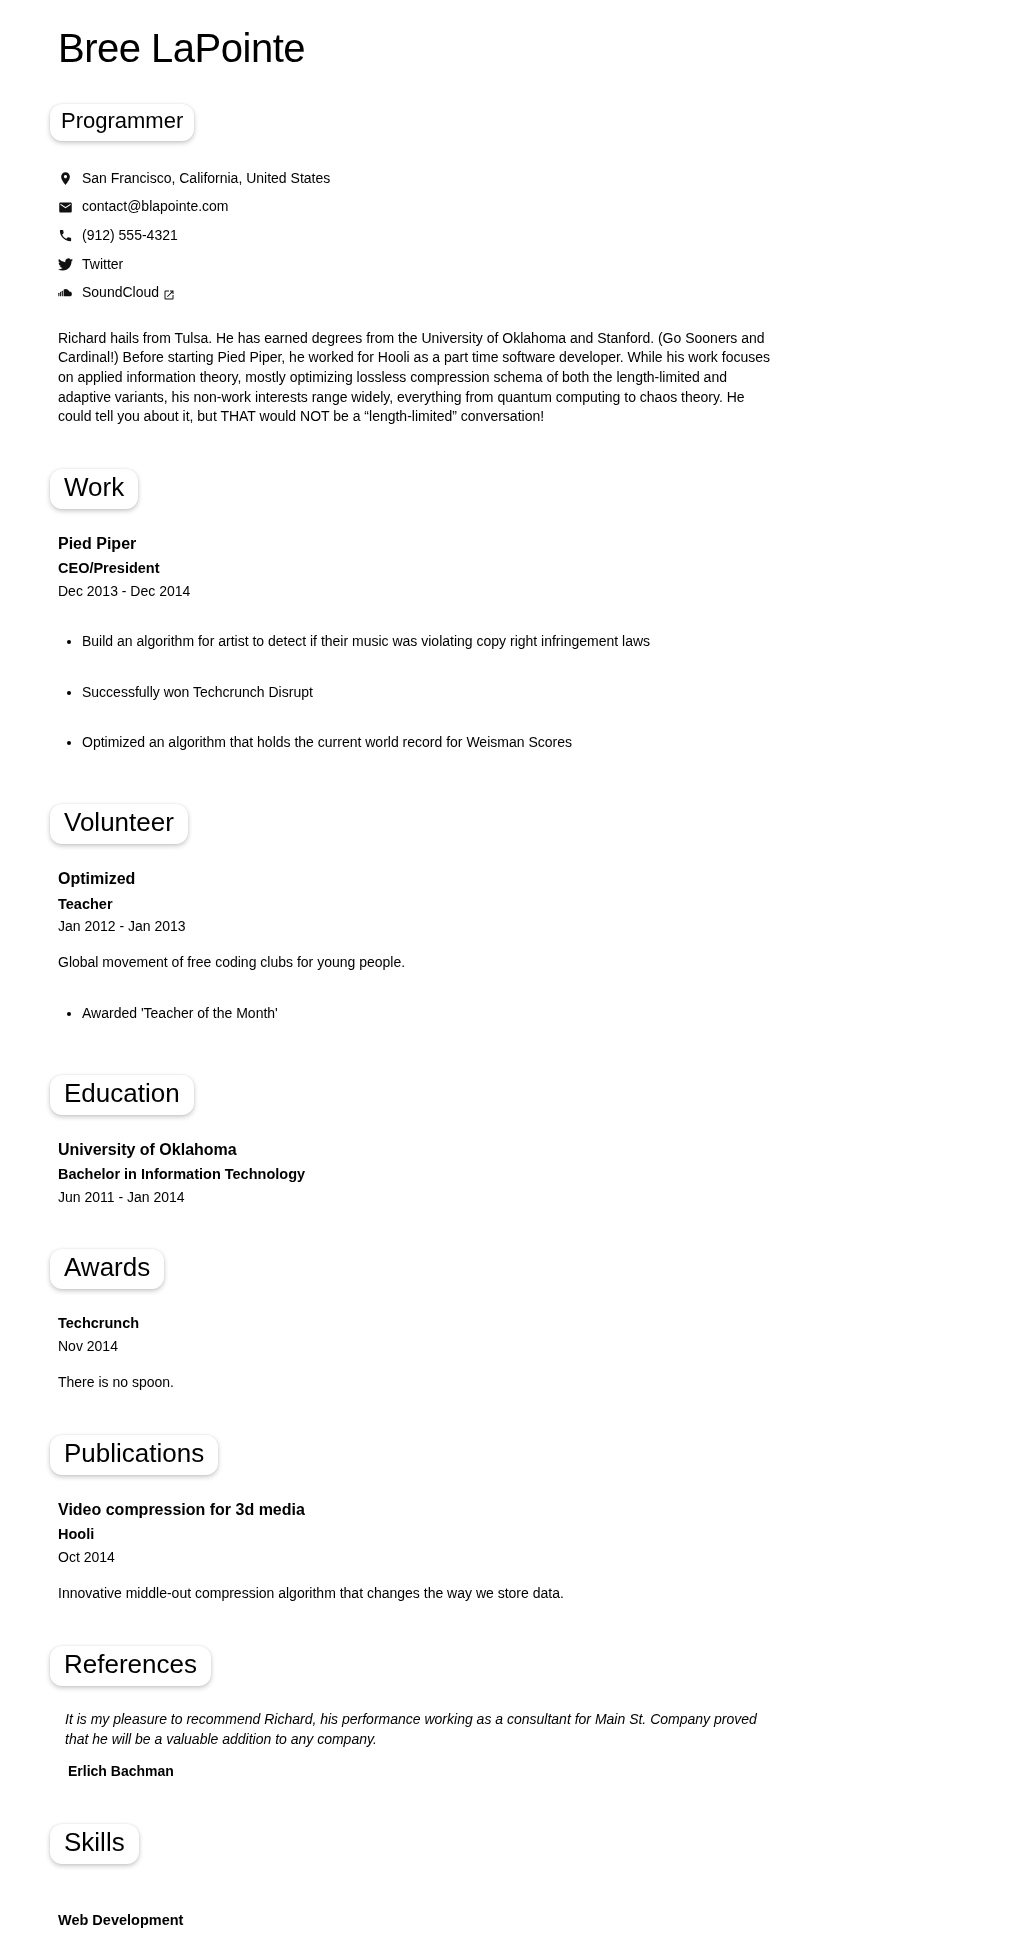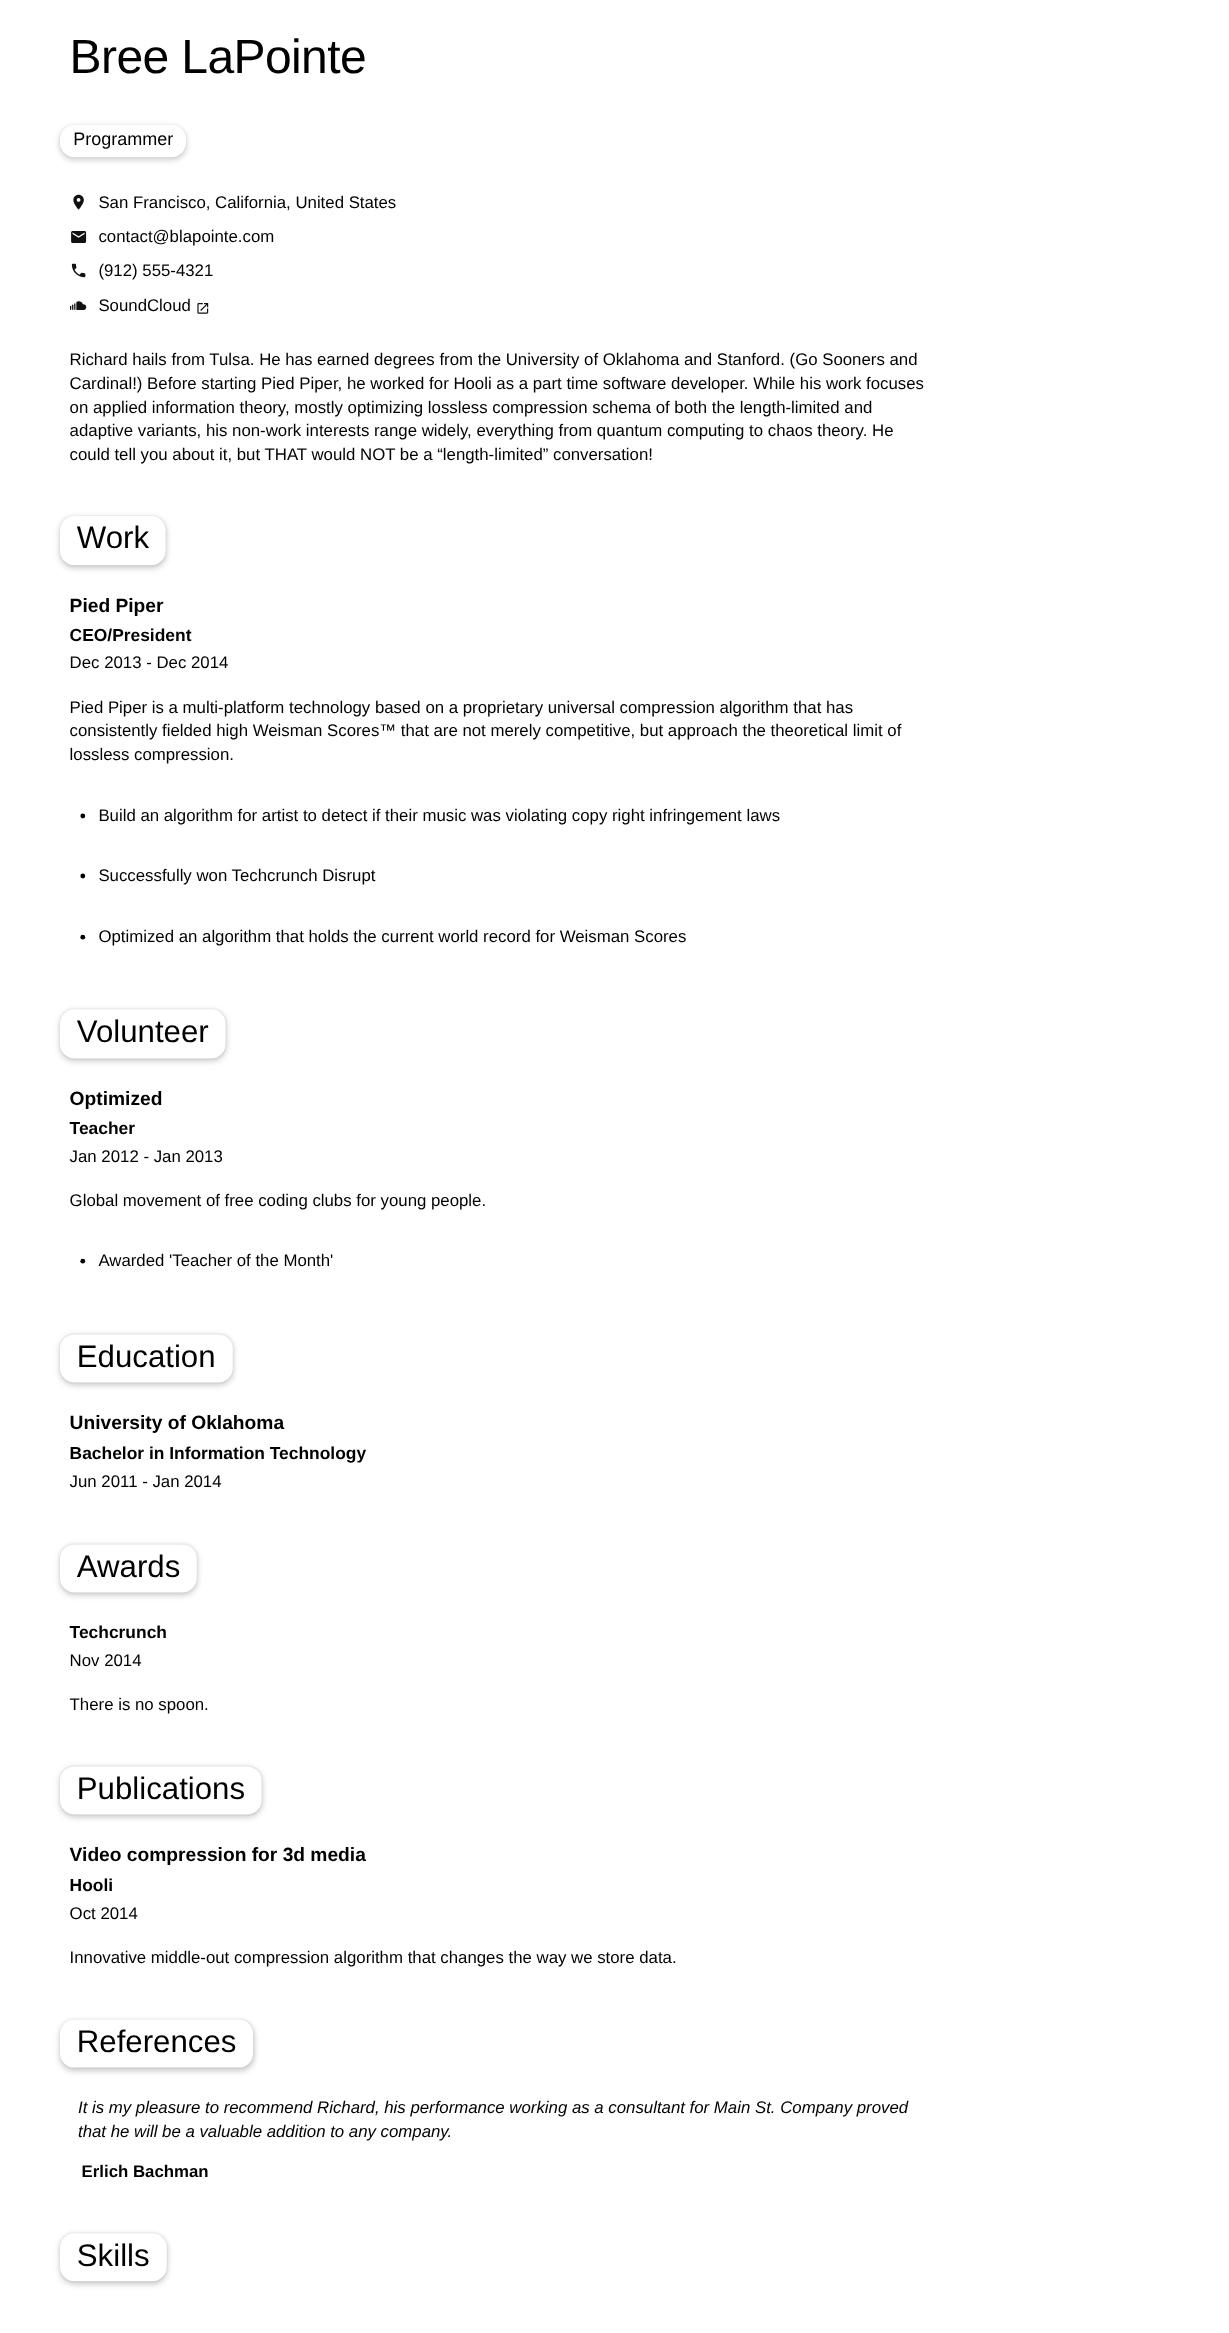--- a/index.html
+++ b/index.html
@@ -26,21 +26,21 @@
     line-height: 1.1;
   }
 
   .pill {
     display: inline-block;
     background: #fff;
     border-radius: 12px;
     box-shadow: 0 2px 5px rgba(0,0,0,0.22), 0 0 2px rgba(0,0,0,0.08);
   }
   .label-pill {
-    font-size: 15px;
+    font-size: 22px;
     padding: 2px 11px 4px 11px;
     margin-left: -8px;
   }
   h2.pill {
     font-size: 26px;
     font-weight: 400;
     line-height: 1.2;
     padding: 3px 14px 6px 14px;
     margin: 42px 0 24px -8px;
     text-align: right;
@@ -124,20 +124,28 @@
         <span class="cicon">
           <svg viewBox="0 0 24 24">
               <path d="M6.62 10.79c1.44 2.83 3.76 5.14 6.59 6.59l2.2-2.2c.27-.27.67-.36 1.02-.24 1.12.37 2.33.57 3.57.57.55 0 1 .45 1 1V20c0 .55-.45 1-1 1-9.39 0-17-7.61-17-17 0-.55.45-1 1-1h3.5c.55 0 1 .45 1 1 0 1.25.2 2.45.57 3.57.11.35.03.74-.25 1.02l-2.2 2.2z"></path>
             </svg>
         </span>
         <span>(912) 555-4321</span>
       </li>
       <li>
         <span class="cicon">
           <svg viewBox="0 0 24 24">
+              <path d="M23.95 4.57a10 10 0 01-2.82.77 4.96 4.96 0 002.16-2.72c-.95.56-2 .96-3.12 1.19a4.92 4.92 0 00-8.39 4.48A13.94 13.94 0 011.64 3.16a4.92 4.92 0 001.52 6.57 4.9 4.9 0 01-2.23-.61v.06a4.92 4.92 0 003.95 4.83 4.9 4.9 0 01-2.21.08 4.93 4.93 0 004.6 3.42A9.87 9.87 0 010 19.54a13.94 13.94 0 007.55 2.21c9.06 0 14.01-7.5 14.01-14.01 0-.21 0-.43-.02-.64a10 10 0 002.41-2.53z"></path>
+            </svg>
+        </span>
+        <a href="#" class="contact-link">Twitter</a>
+      </li>
+      <li>
+        <span class="cicon">
+          <svg viewBox="0 0 24 24">
               <rect x="0.5" y="12.5" width="1.7" height="5.5" rx="0.85"></rect>
               <rect x="3.3" y="10.8" width="1.7" height="7.2" rx="0.85"></rect>
               <rect x="6.1" y="9.2" width="1.7" height="8.8" rx="0.85"></rect>
               <path d="M9 18h9.4a3.8 3.8 0 10-.6-7.55A5.6 5.6 0 009 7.6z"></path>
             </svg>
         </span>
         <a href="#" class="contact-link">SoundCloud</a>
         <span class="ext-icon">
           <svg viewBox="0 0 24 24">
               <path d="M19 19H5V5h7V3H5a2 2 0 00-2 2v14a2 2 0 002 2h14c1.1 0 2-.9 2-2v-7h-2v7zM14 3v2h3.59l-9.83 9.83 1.41 1.41L19 6.41V10h2V3h-7z"></path>
@@ -147,21 +155,20 @@
     </ul>
 
     <p class="summary">Richard hails from Tulsa. He has earned degrees from the University of Oklahoma and Stanford. (Go Sooners and Cardinal!) Before starting Pied Piper, he worked for Hooli as a part time software developer. While his work focuses on applied information theory, mostly optimizing lossless compression schema of both the length-limited and adaptive variants, his non-work interests range widely, everything from quantum computing to chaos theory. He could tell you about it, but THAT would NOT be a “length-limited” conversation!</p>
 
     <section>
       <h2 class="pill">Work</h2>
       <div class="entry">
         <div class="entry-name">Pied Piper</div>
         <div class="entry-position">CEO/President</div>
         <div class="entry-dates">Dec 2013 - Dec 2014</div>
-        <p class="entry-summary">Pied Piper is a multi-platform technology based on a proprietary universal compression algorithm that has consistently fielded high Weisman Scores™ that are not merely competitive, but approach the theoretical limit of lossless compression.</p>
         <ul class="highlights">
           <li>Build an algorithm for artist to detect if their music was violating copy right infringement laws</li>
           <li>Successfully won Techcrunch Disrupt</li>
           <li>Optimized an algorithm that holds the current world record for Weisman Scores</li>
         </ul>
       </div>
     </section>
 
     <section>
       <h2 class="pill">Volunteer</h2>

